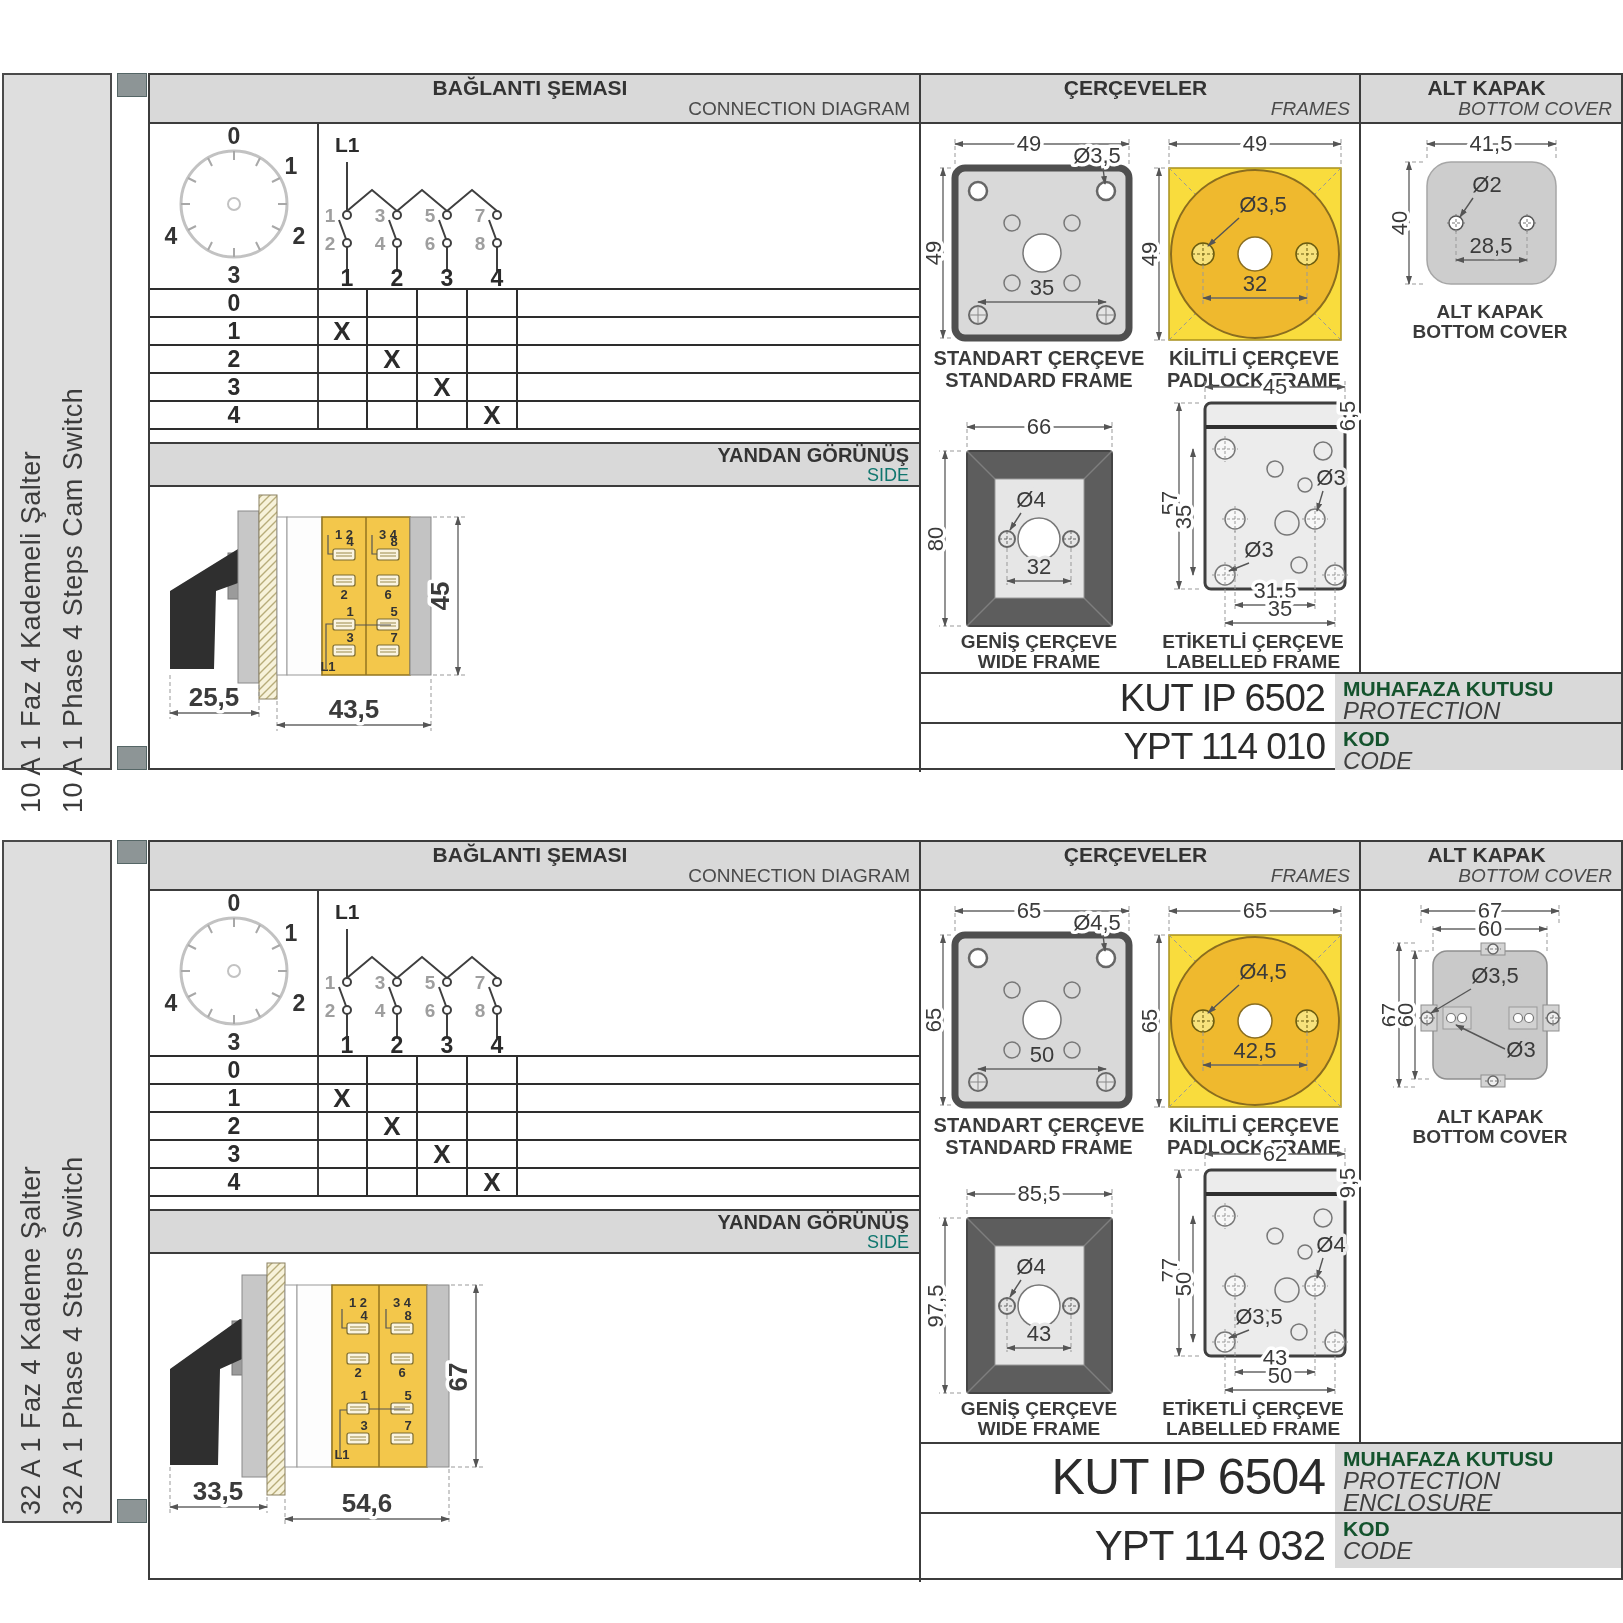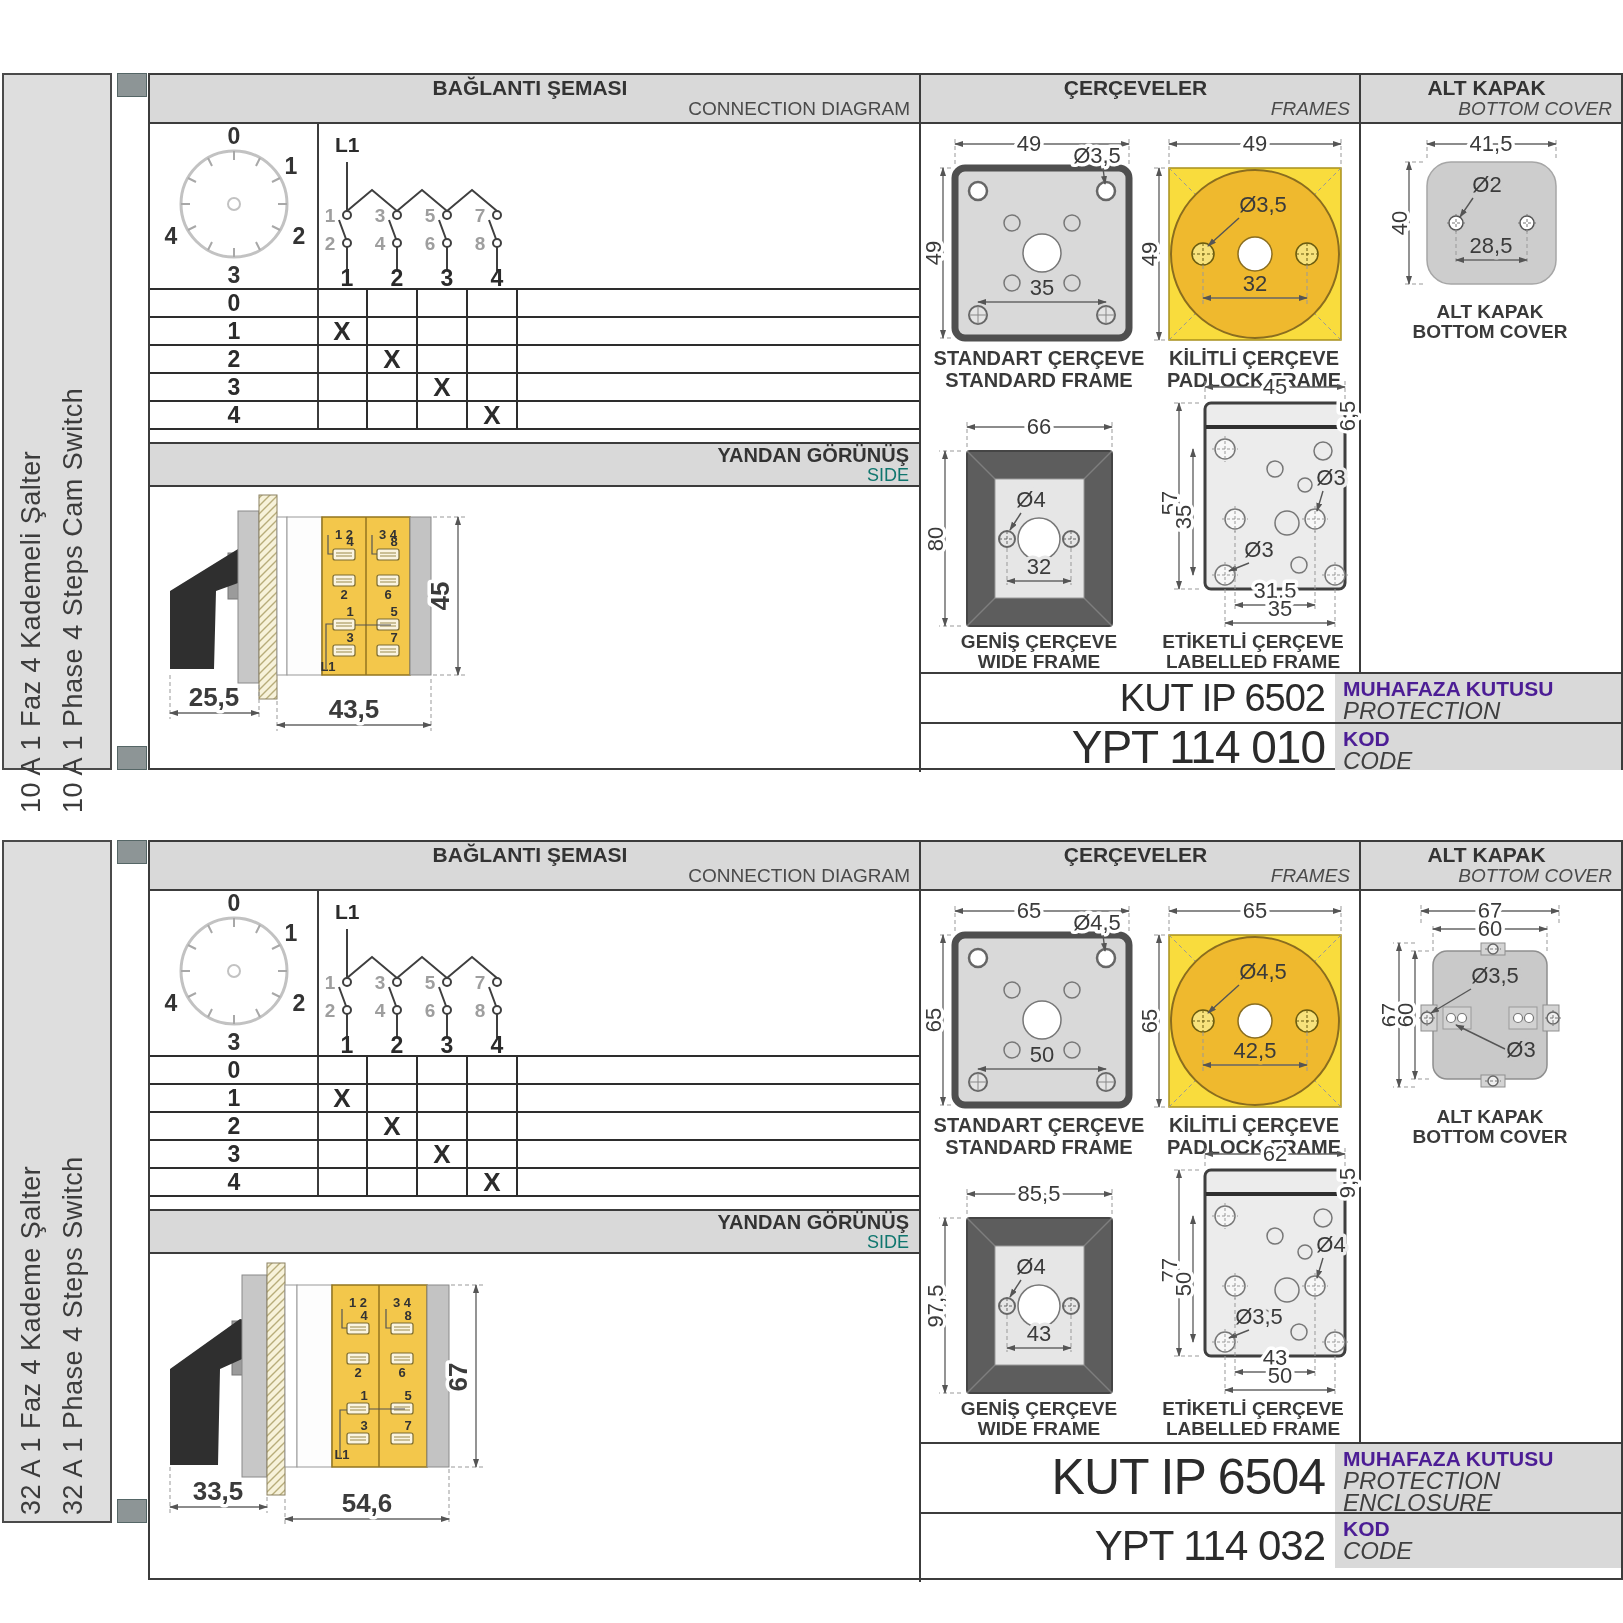--- a/index.html
+++ b/index.html
@@ -30,21 +30,21 @@
   .band .t2{font-size:18px;line-height:19px;color:#0f766e;}
   .cap{position:absolute;text-align:center;font-weight:bold;font-size:20px;
        line-height:22px;color:#3a3a3a;}
   .cap.s{font-size:19px;line-height:20px;}
   .codes{position:absolute;left:769px;width:702px;}
   .code-row{position:relative;border-top:2px solid #3c3c3c;box-sizing:border-box;}
   .code-val{position:absolute;left:0;top:0;bottom:0;width:416px;text-align:right;
             padding-right:10px;box-sizing:border-box;color:#2b2b2b;letter-spacing:-1px;}
   .code-lab{position:absolute;left:416px;top:0;bottom:0;width:286px;background:#d9d9d9;
             padding:3px 8px;box-sizing:border-box;}
-  .code-lab .t1{font-weight:bold;font-size:21px;line-height:23px;color:#4c1d95;}
+  .code-lab .t1{font-weight:bold;font-size:21px;line-height:23px;color:#14532d;}
   .code-lab .t2{font-style:italic;font-size:24px;line-height:22px;color:#3f3f3f;}
   svg{position:absolute;overflow:visible;}
   svg text{font-family:"Liberation Sans",sans-serif;}
   .d{font-size:22px;fill:#3b3b3b;text-anchor:middle;paint-order:stroke;stroke-linejoin:round;stroke-width:7px;}
   .hw{stroke:#ffffff;} .hy{stroke:#EFB92E;} .hg{stroke:#d9d9d9;} .he{stroke:#e6e6e6;}
   .hec{stroke:#ececec;} .hgr{stroke:#cdcdcd;} .hc2{stroke:#c9c9c9;}
   .db{font-weight:bold;font-size:26px;}
   .dim{stroke:#666;stroke-width:1.4;fill:none;marker-start:url(#arw);marker-end:url(#arw);}
   .ldr{stroke:#555;stroke-width:1.4;fill:none;marker-end:url(#arw);}
   .ext{stroke:#999;stroke-width:1;fill:none;stroke-dasharray:4 3;}
@@ -371,21 +371,21 @@
 
       <div class="codes" style="top:548px;">
         <div class="code-row" style="height:50px;">
           <div class="code-val" style="font-size:38px;line-height:48px;">KUT IP 6502</div>
           <div class="code-lab">
             <div class="t1">MUHAFAZA KUTUSU</div>
             <div class="t2">PROTECTION ENCLOSURE</div>
           </div>
         </div>
         <div class="code-row" style="height:48px;">
-          <div class="code-val" style="font-size:46px;line-height:46px;">YPT 114 010</div>
+          <div class="code-val" style="font-size:37px;line-height:46px;">YPT 114 010</div>
           <div class="code-lab">
             <div class="t1">KOD</div>
             <div class="t2">CODE</div>
           </div>
         </div>
       </div>
     </div>
   </div>
 </div>
 

